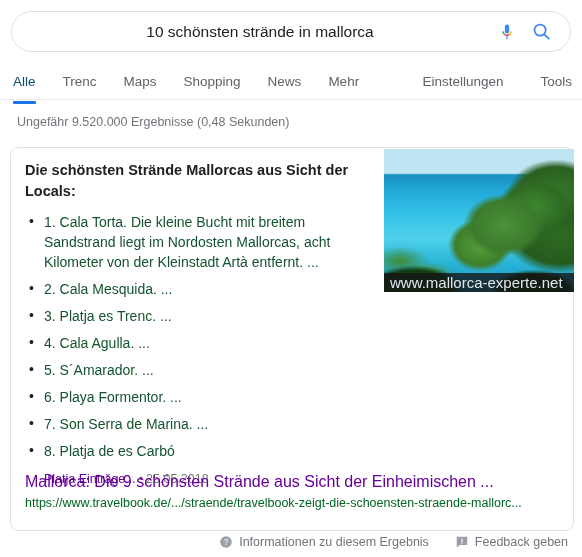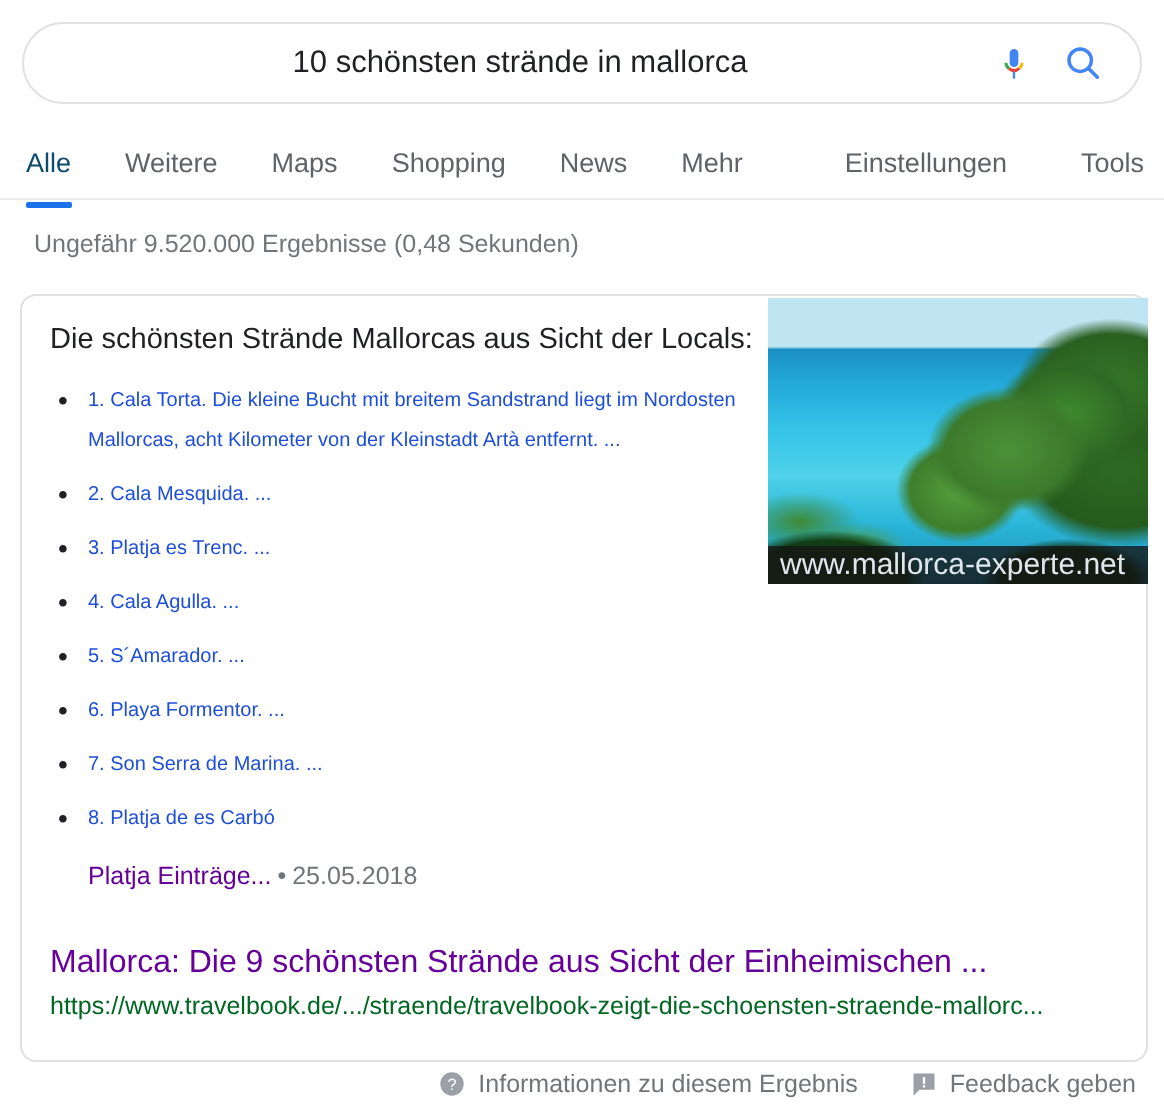--- a/index.html
+++ b/index.html
@@ -120,34 +120,34 @@
     border-radius: 8px;
     background: #fff;
   }
   .card-body {
     position: absolute;
     left: 14px; top: 12px;
     width: 355px;
   }
   .snippet-title {
     font-size: 14.5px;
-    font-weight: normal;
+    font-weight: bold;
     color: #202124;
     line-height: 21px;
     margin: 0 0 10px 0;
   }
   .snippet-list {
     list-style: none;
     margin: 0; padding: 0;
   }
   .snippet-list li {
     position: relative;
     padding-left: 19px;
-    font-size: 10px;
-    color: #1d4ed8;
+    font-size: 14px;
+    color: #14532d;
     line-height: 20px;
     margin-bottom: 7px;
   }
   .snippet-list li::before {
     content: "•";
     position: absolute;
     left: 4px; top: -1px;
     color: #202124;
     font-size: 14px;
   }
@@ -284,21 +284,21 @@
           <circle cx="10.4" cy="10.4" r="6.4" fill="none" stroke="#4285f4" stroke-width="2"></circle>
           <line x1="15.2" y1="15.2" x2="20.2" y2="20.2" stroke="#4285f4" stroke-width="2" stroke-linecap="round"></line>
         </svg>
       </button>
     </div>
   </div>
 
   <div class="nav">
     <div class="nav-inner">
       <div class="nav-item active">Alle</div>
-      <div class="nav-item">Weitere</div>
+      <div class="nav-item">Trenc</div>
       <div class="nav-item">Maps</div>
       <div class="nav-item">Shopping</div>
       <div class="nav-item">News</div>
       <div class="nav-item">Mehr</div>
     </div>
     <div class="nav-right">
       <div class="nav-item">Einstellungen</div>
       <div class="nav-item">Tools</div>
     </div>
     <div class="nav-divider"></div>

